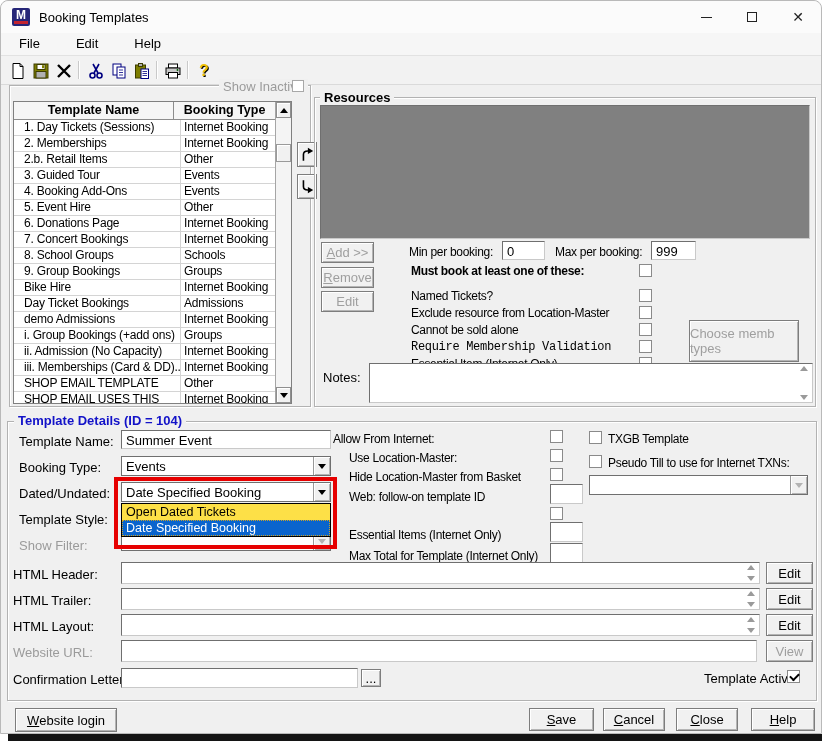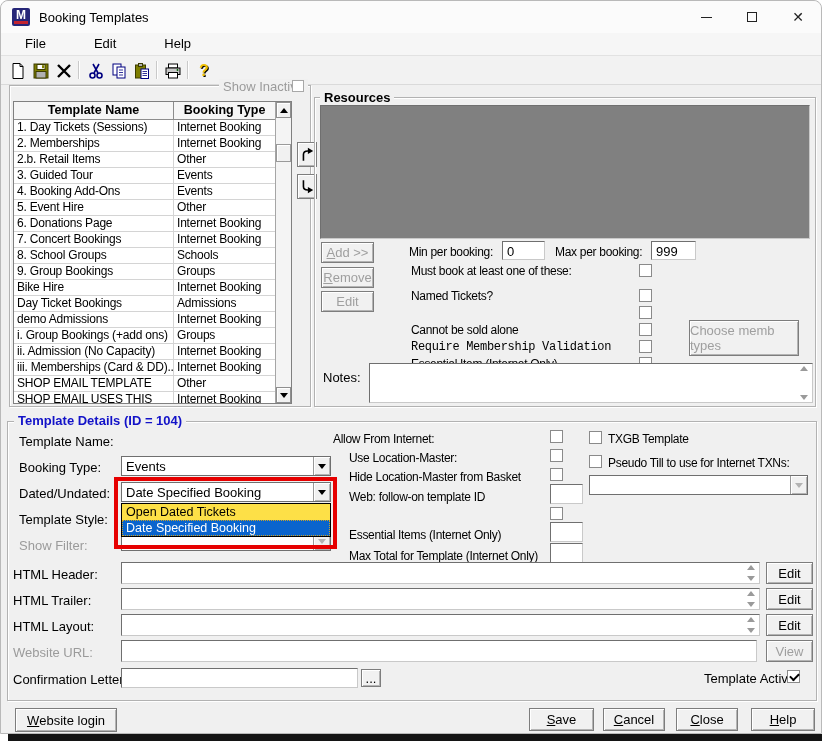--- a/index.html
+++ b/index.html
@@ -15,21 +15,21 @@
     background:#262678; border-radius:2px; color:#fff; font-weight:bold; font-size:12px;
     text-align:center; line-height:15px; }
   #appicon::after { content:""; position:absolute; left:2px; right:2px; bottom:2px; height:3px; background:#c32430; }
   #title-text { position:absolute; left:38px; top:9px; font-size:13px; }
   .wbtn { position:absolute; top:0; width:40px; height:32px; display:flex; align-items:center; justify-content:center; }
   .min-glyph { width:11px; height:0; border-top:1px solid #222; display:block; }
   .max-glyph { width:10px; height:10px; border:1px solid #222; display:block; }
   .close-glyph { font-size:14px; line-height:14px; color:#222; }
   
   #menubar { position:absolute; left:0; top:32px; width:100%; height:22px; background:#f6f6f6; display:flex; }
-  .menu-item { padding:0 24px; line-height:22px; }
+  .menu-item { padding:0 18px; line-height:22px; }
   #toolbar { position:absolute; left:0; top:54px; width:100%; height:30px; background:#f2f2f2;
     border-top:1px solid #e2e2e2; border-bottom:1px solid #dadada; }
   .tbtn { position:absolute; top:4px; width:21px; height:21px; display:flex; align-items:center; justify-content:center; }
   .tsep { position:absolute; top:5px; width:1px; height:18px; background:#c9c9c9; box-shadow:1px 0 0 #fff; }
   
   .sunken { background:#fff; border:1px solid; border-color:#6f6f6f #c9c9c9 #c9c9c9 #6f6f6f; }
   .btn { background:#f1f1f1; border:1px solid #7d7d7d;
     box-shadow:inset 1px 1px 0 #ffffff, inset -1px -1px 0 #b4b4b4;
     display:flex; align-items:center; justify-content:center; font-size:13px; }
   .btn.disabled { color:#9f9f9f; }
@@ -41,21 +41,21 @@
   .gray { color:#9b9b9b; }
   .small-lbl { font-size:12px; letter-spacing:-0.3px; white-space:nowrap; }
   
   #tpl-table { position:absolute; left:12px; top:100px; width:279px; height:303px;
     background:#fff; border:1px solid #808080; display:flex; overflow:hidden; }
   #tpl-cols { width:263px; overflow:hidden; }
   #tpl-head { display:flex; height:18px; font-weight:bold; background:#f6f6f6; border-bottom:1px solid #8d8d8d; }
   #tpl-head div { text-align:center; line-height:17px; font-size:12.5px; }
   .hc1 { width:160px; border-right:1px solid #8d8d8d; }
   .hc2 { flex:1; }
-  .trow { display:flex; height:16px; border-bottom:1px solid #d4d4d4; font-size:12px; letter-spacing:-0.2px; }
+  .trow { display:flex; height:16px; border-bottom:1px solid #d4d4d4; font-size:12px; letter-spacing:-0.2px;padding-left:7px; }
   .trow .c1 { width:160px; border-right:1px solid #d4d4d4; padding-left:3px; line-height:15px; overflow:hidden; white-space:nowrap; }
   .trow .c2 { flex:1; padding-left:3px; line-height:15px; overflow:hidden; white-space:nowrap; }
   
   #tpl-sb { width:16px; border-left:1px solid #a5a5a5; background:#f4f4f4; position:relative; }
   .sb-btn { position:absolute; left:0; width:15px; height:16px; background:#f1f1f1; border:1px solid #8f8f8f;
     box-shadow:inset 1px 1px 0 #fff; display:flex; align-items:center; justify-content:center; }
   .tri-up { width:0; height:0; border-left:4px solid transparent; border-right:4px solid transparent; border-bottom:5px solid #000; }
   .tri-dn { width:0; height:0; border-left:4px solid transparent; border-right:4px solid transparent; border-top:5px solid #000; }
   .sb-thumb { position:absolute; left:0; top:42px; width:15px; height:18px; background:#f1f1f1;
     border:1px solid #9a9a9a; box-shadow:inset 1px 1px 0 #fff; }
@@ -290,61 +290,65 @@
   <div class="abs sunken" style="left:501px; top:240px; width:43px; height:19px;">
       <span class="field-val">0</span>
     </div>
   <div class="abs small-lbl" style="left:554px; top:244px;">Max per booking:</div>
   <div class="abs sunken" style="left:650px; top:240px; width:45px; height:19px;">
       <span class="field-val">999</span>
     </div>
 
   <div class="abs" style="left:410px; top:262px; width:258px;">
 
-  <div style="position:relative; height:17px;">
+  <div style="position:relative; height:17px;font-weight:bold;">
       <span class="small-lbl" style="position:absolute; left:0; top:1px;">Must book at least one of these:</span>
       <span class="cb" style="left:228px; top:1px;"></span>
     </div>
       <div style="position:relative; height:17px;margin-top:8px;">
       <span class="small-lbl" style="position:absolute; left:0; top:1px;">Named Tickets?</span>
       <span class="cb" style="left:228px; top:1px;"></span>
     </div>
       <div style="position:relative; height:17px;">
+      <span class="small-lbl" style="position:absolute; left:0; top:1px;">Exclude resource from Location-Master</span>
       <span class="cb" style="left:228px; top:1px;"></span>
     </div>
       <div style="position:relative; height:17px;">
       <span class="small-lbl" style="position:absolute; left:0; top:1px;">Cannot be sold alone</span>
       <span class="cb" style="left:228px; top:1px;"></span>
     </div>
       <div style="position:relative; height:17px;">
       <span class="small-lbl" style="position:absolute; left:0; top:1px;font-family:Liberation Mono, monospace;">Require Membership Validation</span>
       <span class="cb" style="left:228px; top:1px;"></span>
     </div>
       <div style="position:relative; height:17px;">
       <span class="small-lbl" style="position:absolute; left:0; top:1px;">Essential Item (Internet Only)</span>
       <span class="cb" style="left:228px; top:1px;"></span>
     </div>
     </div>
 
-  <div class="abs btn disabled" style="left:688px; top:319px; width:110px; height:36px;">Choose memb types</div>
+  <div class="abs btn disabled" style="left:688px; top:319px; width:110px; height:42px;">Choose memb types</div>
 
   <div class="abs" style="left:322px; top:369px;">Notes:</div>
   <div class="abs sunken" style="left:368px; top:362px; width:444px; height:40px;">
     <span style="position:absolute; left:4px; top:2px;"></span>
     <span class="mini-scroll">
         <span class="mtri-up"></span>
         <span class="mtri-dn"></span>
       </span>
   </div>
 
   <div class="abs groupbox" style="left:6px; top:420px; width:810px; height:280px;">
     <div class="glabel" style="left:6px; top:-9px; font-weight:bold; color:#1212c8;">Template Details (ID = 104)</div>
   </div>
 
   <div class="abs" style="left:18px; top:433px;">Template Name:</div>
+  <div class="abs sunken" style="left:120px; top:429px; width:210px; height:19px;">
+      <span class="field-val">Summer Event</span>
+    </div>
 
   <div class="abs" style="left:18px; top:459px;">Booking Type:</div>
   <div class="combo" style="left:120px; top:455px; width:210px; height:20px;">
     <span class="combo-val">Events</span>
     <span class="combo-btn">
         <span class="ctri"></span>
       </span>
   </div>
 
   <div class="abs" style="left:18px; top:485px;">Dated/Undated:</div>

